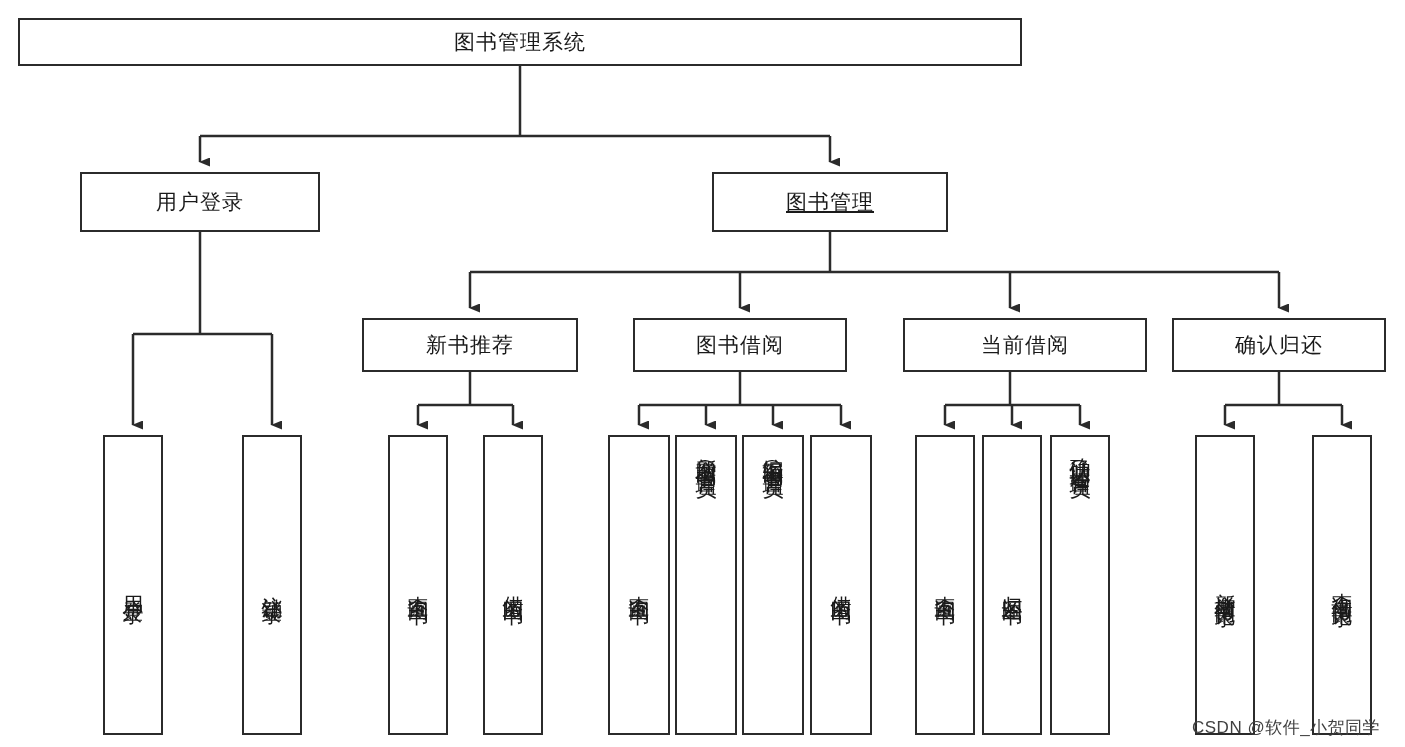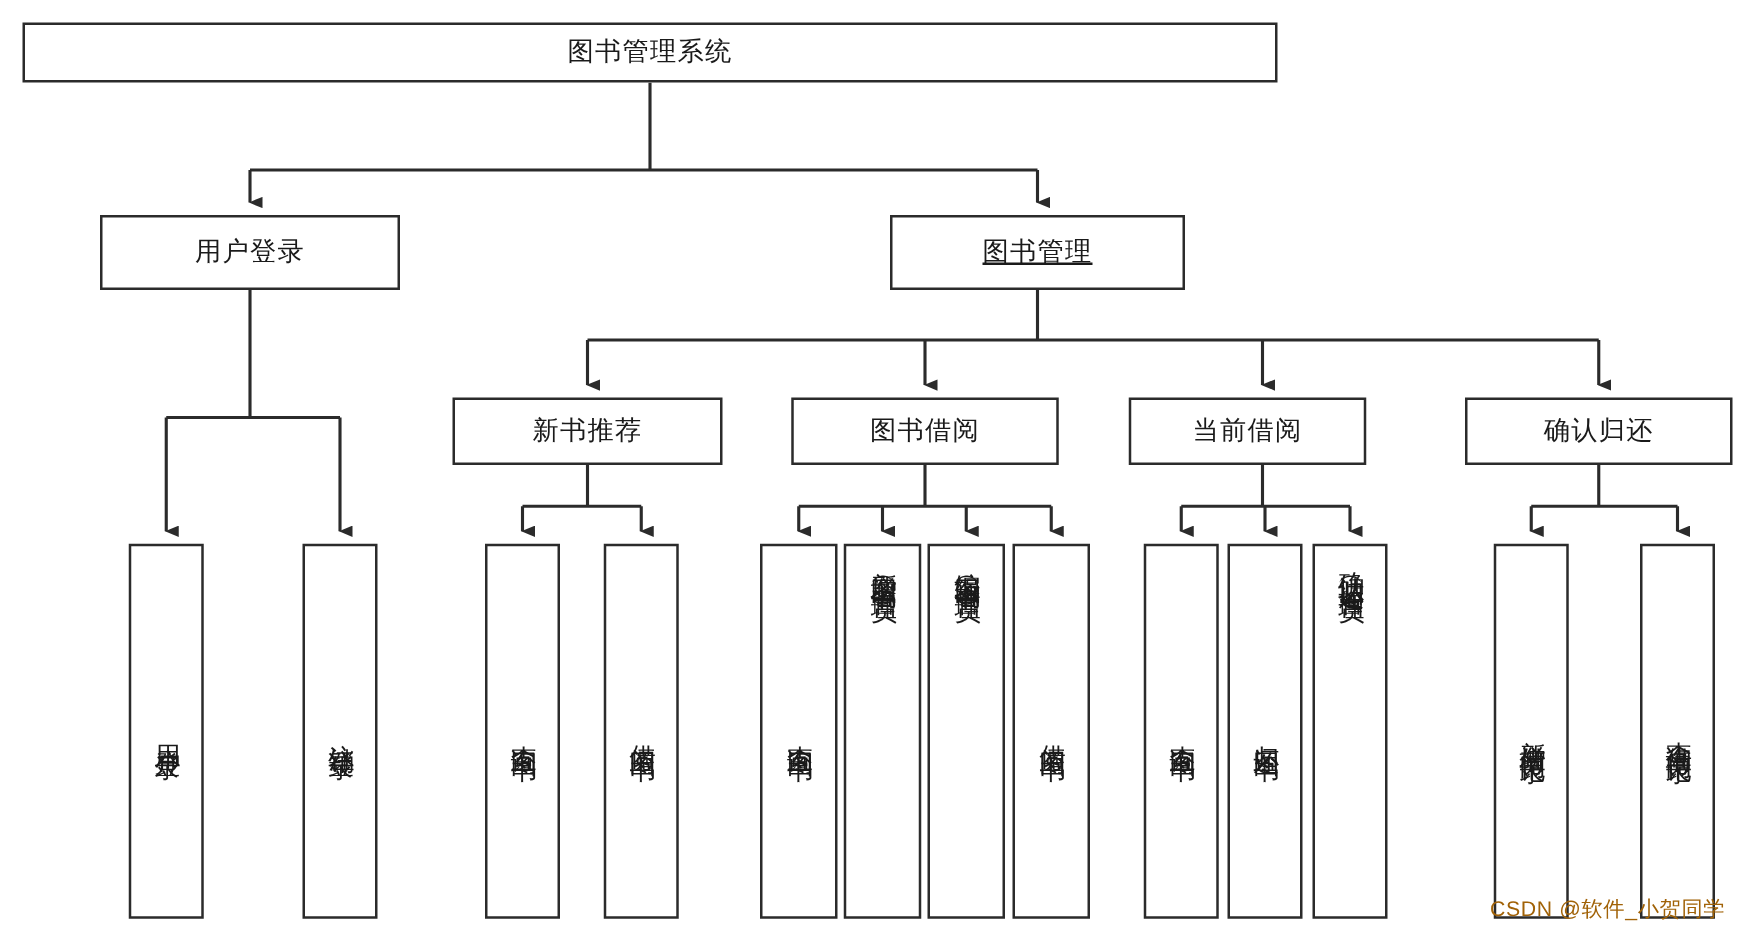--- a/index.html
+++ b/index.html
@@ -56,21 +56,21 @@
     white-space: nowrap;
     text-align: center;
   }
   .node-box.vertical.top-aligned {
     align-items: flex-start;
     padding-top: 4px;
   }
   .watermark {
     position: absolute;
     font-size: 17px;
-    color: #a16207;
+    color: #404040;
     white-space: nowrap;
     letter-spacing: 0.5px;
   }
 </style>
 </head>
 <body>
 
 <div id="diagram-root">
 
   <svg class="edge-layer" viewBox="0 0 1405 747" xmlns="http://www.w3.org/2000/svg">
@@ -133,21 +133,21 @@
   <div class="node-box" style="left:712px; top:172px; width:236px; height:60px;text-decoration:underline;">
     <span class="node-label">图书管理</span>
   </div>
 
   <div class="node-box" style="left:362px; top:318px; width:216px; height:54px;">
     <span class="node-label">新书推荐</span>
   </div>
   <div class="node-box" style="left:633px; top:318px; width:214px; height:54px;">
     <span class="node-label">图书借阅</span>
   </div>
-  <div class="node-box" style="left:903px; top:318px; width:190px; height:54px;text-align:right;">
+  <div class="node-box" style="left:903px; top:318px; width:244px; height:54px;text-align:right;">
     <span class="node-label">当前借阅</span>
   </div>
   <div class="node-box" style="left:1172px; top:318px; width:214px; height:54px;">
     <span class="node-label">确认归还</span>
   </div>
 
   <div class="node-box vertical" style="left:103px; top:435px; width:60px; height:300px;">
     <span class="node-label">用户登录</span>
   </div>
   <div class="node-box vertical" style="left:242px; top:435px; width:60px; height:300px;">

